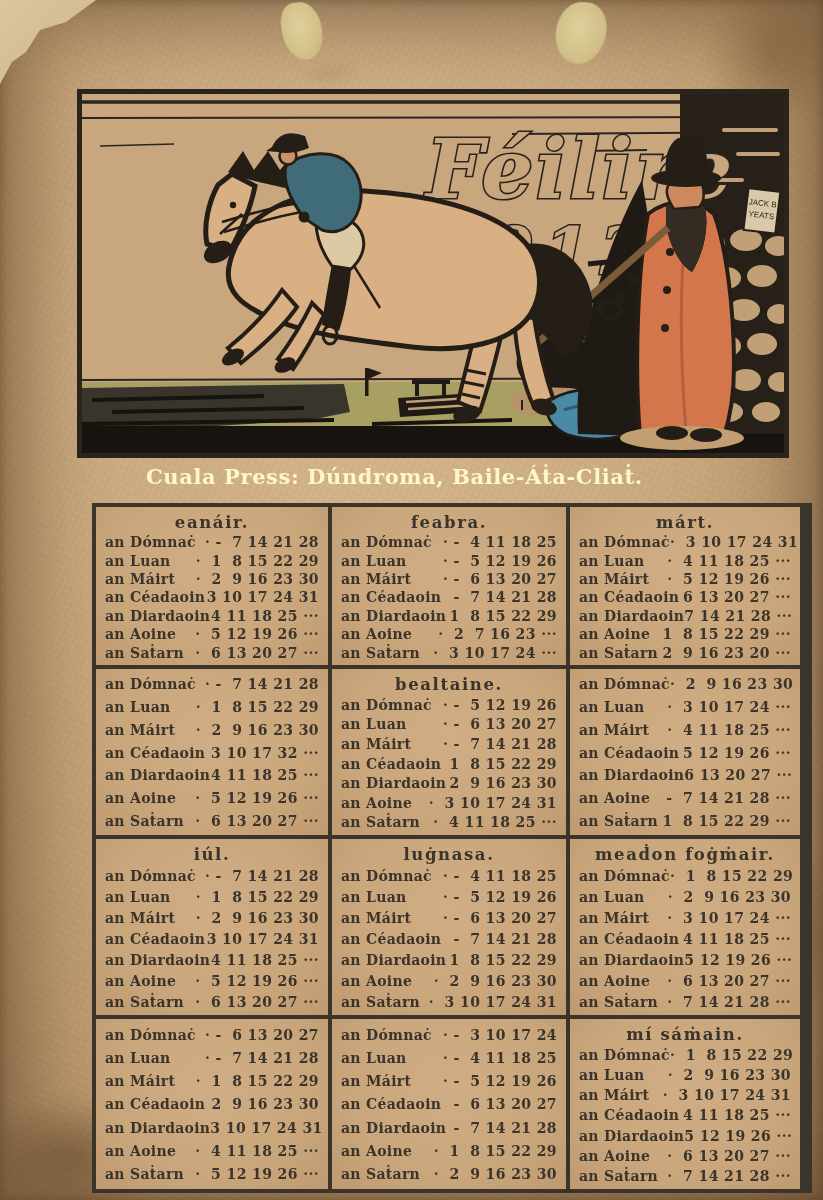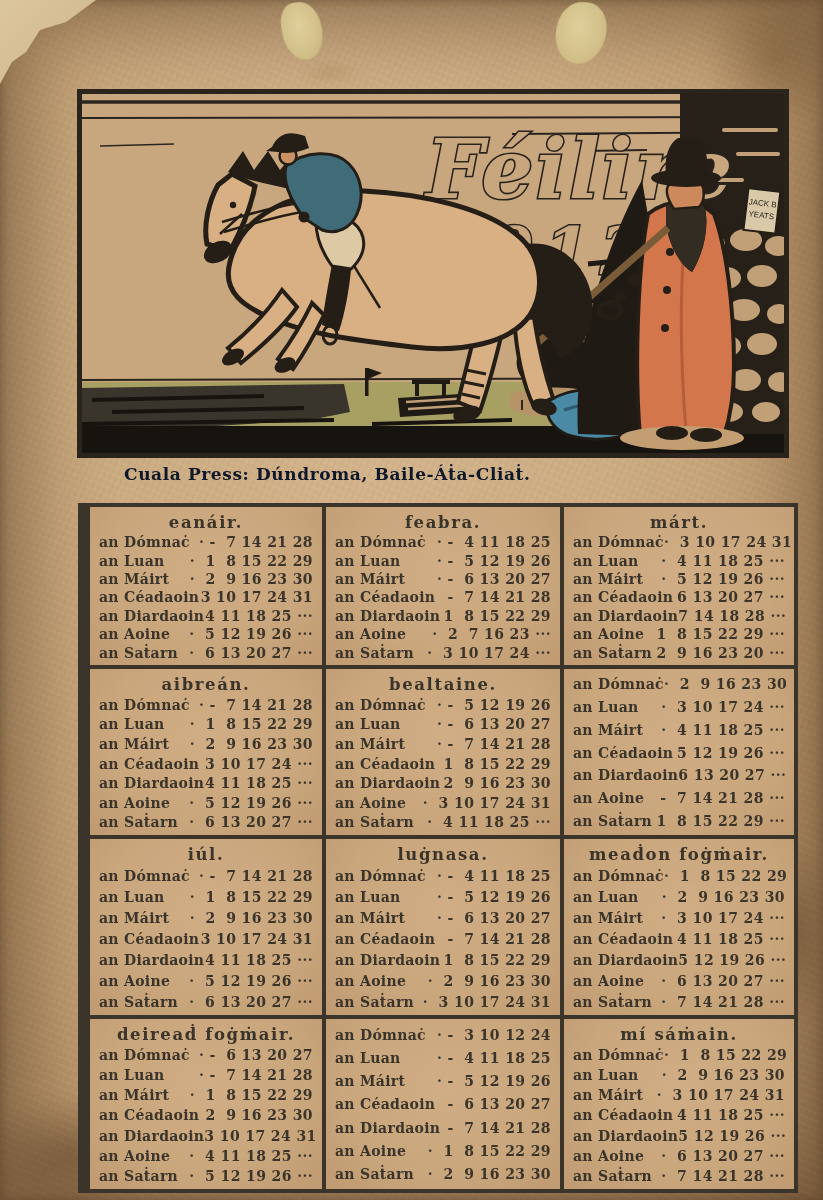--- a/index.html
+++ b/index.html
@@ -38,33 +38,32 @@
   .plate{
     position:absolute;left:77px;top:89px;width:702px;height:359px;
     border:5px solid #2a241d;
     box-shadow: inset 0 0 0 2px rgba(201,167,126,.9), inset 0 0 0 4px rgba(42,36,29,.75);
     background:#c9a77e;
   }
   .plate svg{display:block;}
 
   
   .imprint{
-    position:absolute;left:124px;top:464px;width:560px;
-    font-size:17px;font-weight:bold;color:#0f172a;letter-spacing:.6px;
+    position:absolute;left:146px;top:464px;width:560px;
+    font-size:21px;font-weight:bold;color:#fef9c3;letter-spacing:.6px;
   }
 
   
   .grid{
-    position:absolute;left:78px;top:503px;width:720px;height:690px;
+    position:absolute;left:92px;top:503px;width:720px;height:690px;
     box-sizing:border-box;border:4px solid #3a342a;background:#3a342a;
     display:grid;
     grid-template-columns:232px 234px 230px;
     grid-template-rows:158px 166px 176px 170px;
     gap:4px;
-    padding-left:8px;
   }
   .month{
     background:
       radial-gradient(ellipse at 50% 40%, #d0ad84 0%, #c9a67c 60%, #c09a70 100%);
     padding:4px 9px 3px 9px;box-sizing:border-box;
     display:flex;flex-direction:column;color:#3a342a;overflow:hidden;
   }
   .month-title{
     text-align:center;font-size:16.5px;font-weight:bold;letter-spacing:1.6px;
     padding:2px 0 1px 0;flex:0 0 auto;
@@ -332,48 +331,47 @@
       <div class="day-row">
         <span class="day-name">an Máirt</span>
         <span class="dates">·  5 12 19 26 ···</span>
       </div>
       <div class="day-row">
         <span class="day-name">an Céadaoin</span>
         <span class="dates">6 13 20 27 ···</span>
       </div>
       <div class="day-row">
         <span class="day-name">an Diardaoin</span>
-        <span class="dates">7 14 18 28 ···</span>
+        <span class="dates">7 14 21 28 ···</span>
       </div>
       <div class="day-row">
         <span class="day-name">an Aoine</span>
         <span class="dates">1  8 15 22 29 ···</span>
       </div>
       <div class="day-row">
         <span class="day-name">an Saṫarn</span>
         <span class="dates">2  9 16 23 20 ···</span>
       </div>
     </div>
     <div class="month">
-      <div class="month-title">aibreán.</div>
       <div class="day-row">
         <span class="day-name">an Dómnaċ</span>
         <span class="dates">· -  7 14 21 28</span>
       </div>
       <div class="day-row">
         <span class="day-name">an Luan</span>
         <span class="dates">·  1  8 15 22 29</span>
       </div>
       <div class="day-row">
         <span class="day-name">an Máirt</span>
         <span class="dates">·  2  9 16 23 30</span>
       </div>
       <div class="day-row">
         <span class="day-name">an Céadaoin</span>
-        <span class="dates">3 10 17 24 ···</span>
+        <span class="dates">3 10 17 32 ···</span>
       </div>
       <div class="day-row">
         <span class="day-name">an Diardaoin</span>
         <span class="dates">4 11 18 25 ···</span>
       </div>
       <div class="day-row">
         <span class="day-name">an Aoine</span>
         <span class="dates">·  5 12 19 26 ···</span>
       </div>
       <div class="day-row">
@@ -529,21 +527,20 @@
       <div class="day-row">
         <span class="day-name">an Aoine</span>
         <span class="dates">·  6 13 20 27 ···</span>
       </div>
       <div class="day-row">
         <span class="day-name">an Saṫarn</span>
         <span class="dates">·  7 14 21 28 ···</span>
       </div>
     </div>
     <div class="month">
-      <div class="month-title">deireaḋ foġṁair.</div>
       <div class="day-row">
         <span class="day-name">an Dómnaċ</span>
         <span class="dates">· -  6 13 20 27</span>
       </div>
       <div class="day-row">
         <span class="day-name">an Luan</span>
         <span class="dates">· -  7 14 21 28</span>
       </div>
       <div class="day-row">
         <span class="day-name">an Máirt</span>
@@ -562,21 +559,21 @@
         <span class="dates">·  4 11 18 25 ···</span>
       </div>
       <div class="day-row">
         <span class="day-name">an Saṫarn</span>
         <span class="dates">·  5 12 19 26 ···</span>
       </div>
     </div>
     <div class="month">
       <div class="day-row">
         <span class="day-name">an Dómnaċ</span>
-        <span class="dates">· -  3 10 12 24</span>
+        <span class="dates">· -  3 10 17 24</span>
       </div>
       <div class="day-row">
         <span class="day-name">an Luan</span>
         <span class="dates">· -  4 11 18 25</span>
       </div>
       <div class="day-row">
         <span class="day-name">an Máirt</span>
         <span class="dates">· -  5 12 19 26</span>
       </div>
       <div class="day-row">

